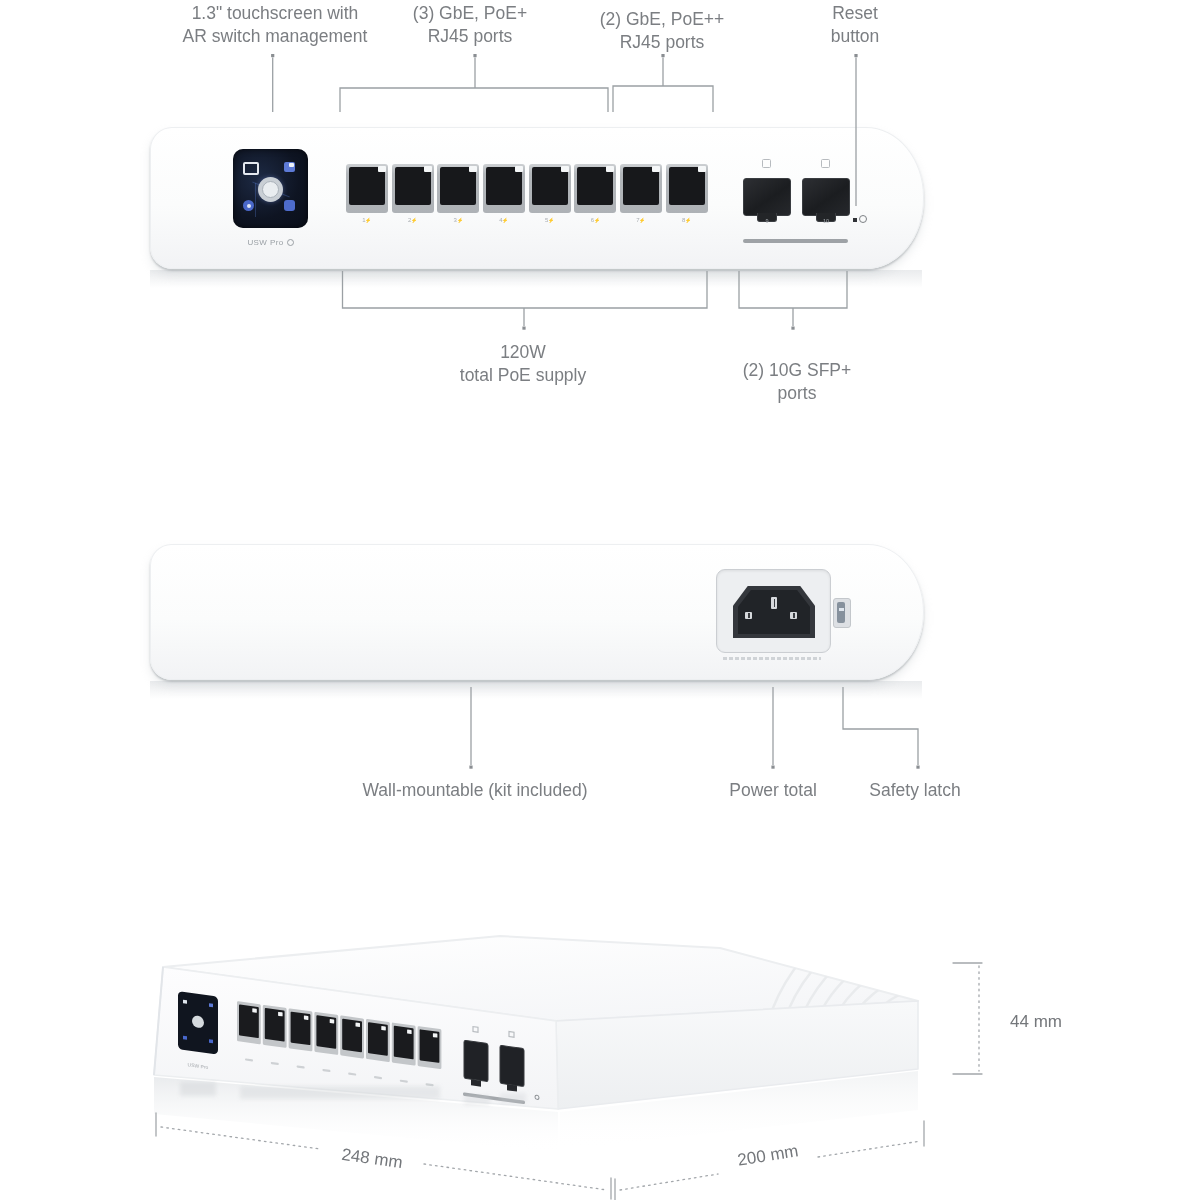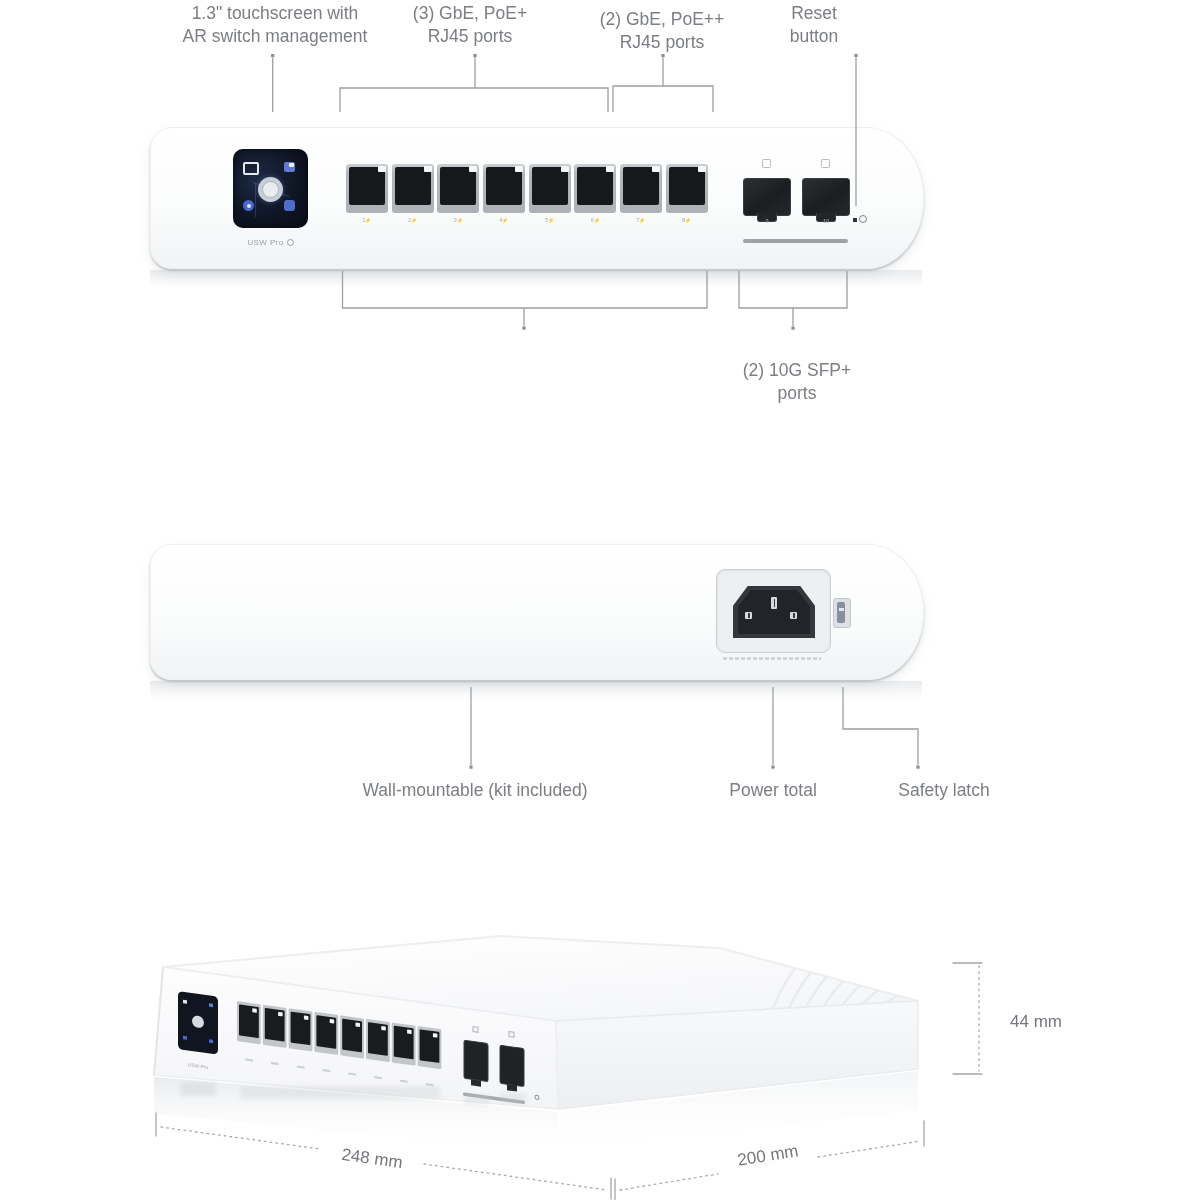--- a/index.html
+++ b/index.html
@@ -94,22 +94,24 @@
 <body>
 
 <div class="canvas">
 
   <div class="lbl" style="left:275px;top:2px">1.3" touchscreen with
 AR switch management</div>
   <div class="lbl" style="left:470px;top:2px">(3) GbE, PoE+
 RJ45 ports</div>
   <div class="lbl" style="left:662px;top:8px">(2) GbE, PoE++
 RJ45 ports</div>
-  <div class="lbl" style="left:814px;top:2px">Reset
+  <div class="lbl" style="left:855px;top:2px">Reset
 button</div>
+  <div class="lbl" style="left:523px;top:341px">120W
+total PoE supply</div>
   <div class="lbl" style="left:797px;top:359px">(2) 10G SFP+
 ports</div>
 
   <div class="dev" id="dev-front">
     <div class="screen">
       <div class="scr-ic ic-tl"></div>
       <div class="scr-ic ic-tr">
           <div class="ic-tr-cap"></div>
         </div>
       <div class="scr-ic ic-bl">
@@ -204,21 +206,21 @@
     <div class="rating"></div>
     <div class="latch">
       <div class="latch-slot"></div>
         <div class="latch-notch"></div>
     </div>
   </div>
   <div class="refl" id="refl-rear"></div>
 
   <div class="lbl" style="left:475px;top:779px">Wall-mountable (kit included)</div>
   <div class="lbl" style="left:773px;top:779px">Power total</div>
-  <div class="lbl" style="left:944px;top:779px">Safety latch</div>
+  <div class="lbl" style="left:915px;top:779px">Safety latch</div>
 
   <div class="dim" style="left:372px;top:1159px;transform:translate(-50%,-50%) rotate(8deg)">248 mm</div>
   <div class="dim" style="left:768px;top:1156px;transform:translate(-50%,-50%) rotate(-9deg)">200 mm</div>
   <div class="dim" style="left:1036px;top:1022px;transform:translate(-50%,-50%)">44 mm</div>
 
   <svg class="overlay" width="1200" height="1200" viewBox="0 0 1200 1200">
     <defs>
       <linearGradient id="gFront" x1="0" y1="0" x2="0" y2="1">
         <stop offset="0" stop-color="#fdfdfe"></stop>
           <stop offset="1" stop-color="#f3f4f6"></stop>

